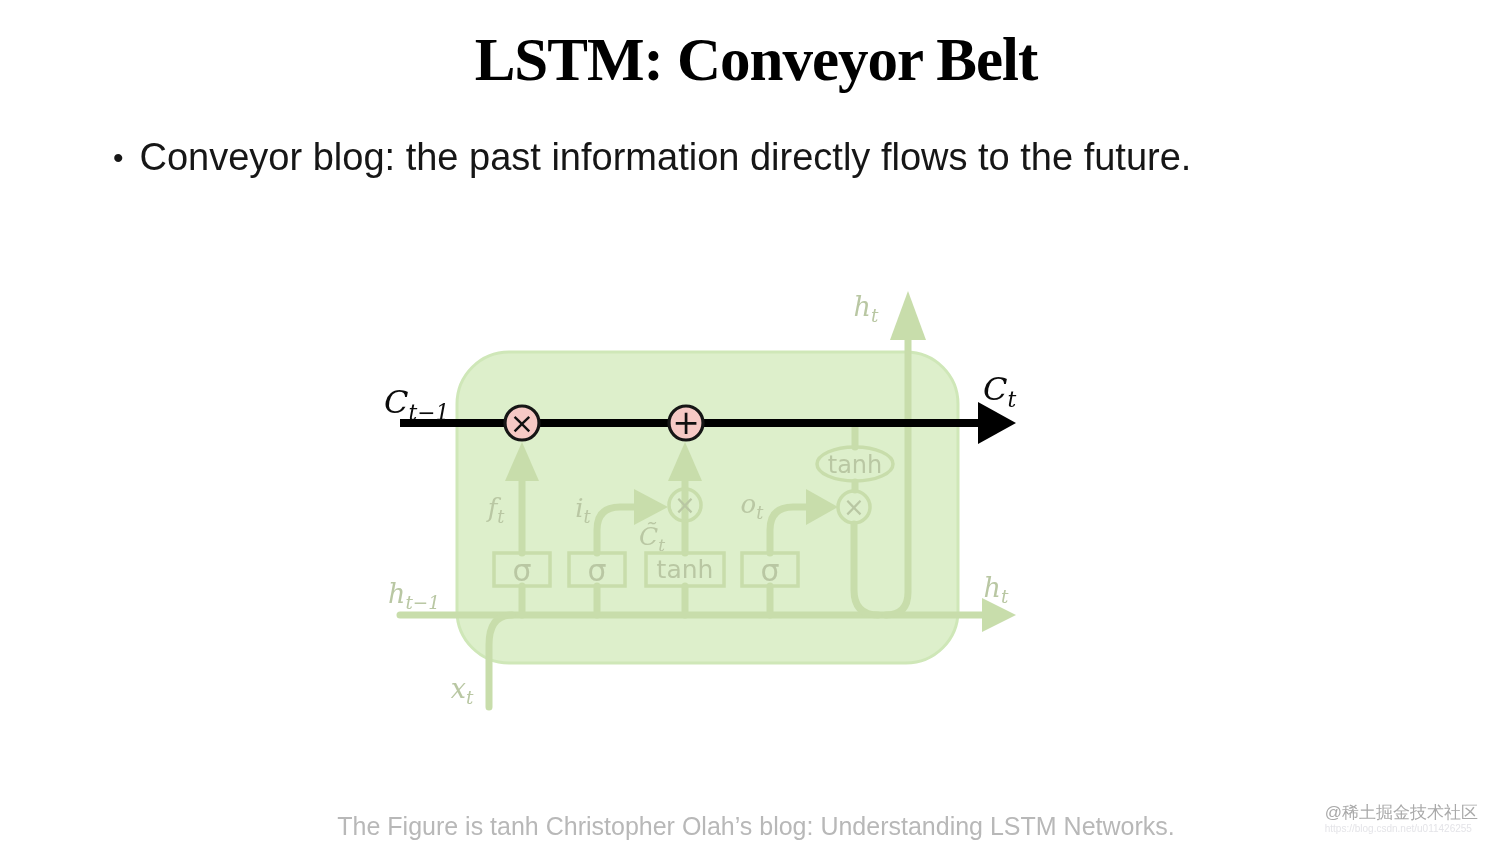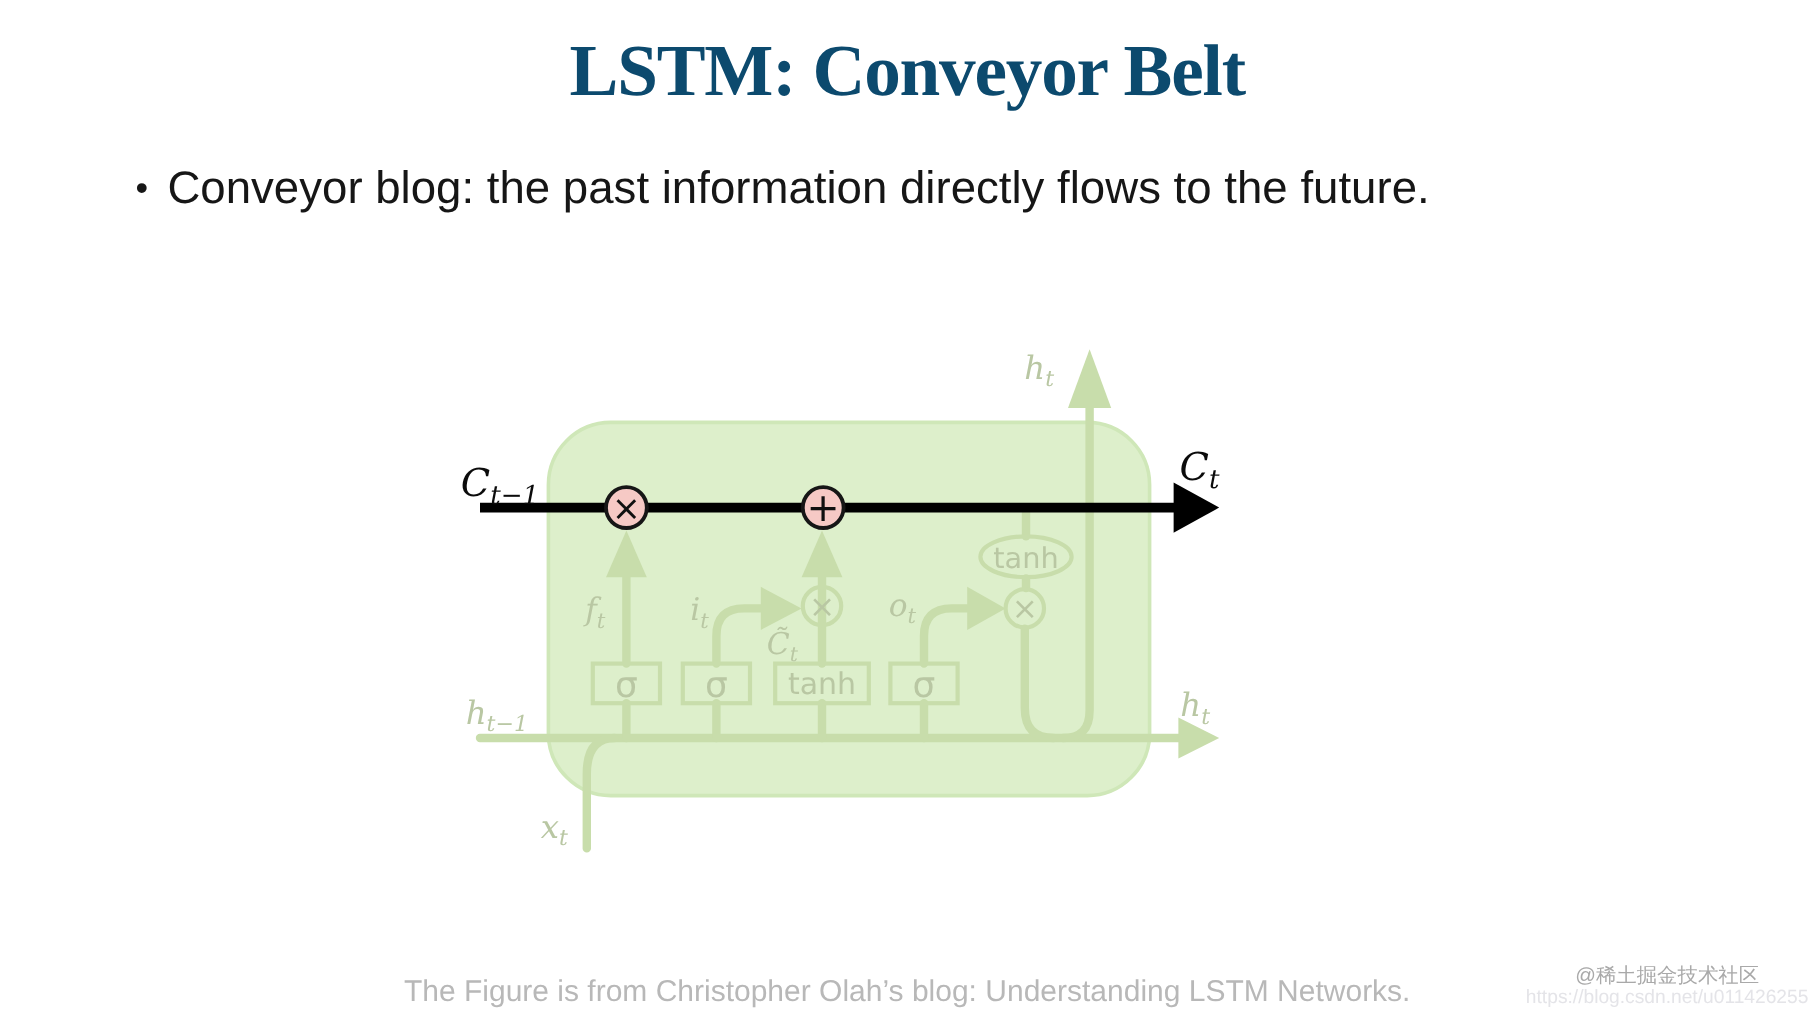--- a/index.html
+++ b/index.html
@@ -4,21 +4,21 @@
 <style>
   html,body{margin:0;padding:0;}
   body{
     width:1512px;height:850px;background:#ffffff;overflow:hidden;position:relative;
     font-family:"Liberation Sans", sans-serif;
   }
   .slide{position:absolute;inset:0;}
   .title{
     position:absolute;left:0;top:28px;width:100%;text-align:center;
     font-family:"Liberation Serif", serif;font-weight:700;font-size:61px;
-    letter-spacing:-1px;color:#0c4a6e;line-height:1.05;
+    letter-spacing:-1px;color:#000000;line-height:1.05;
   }
   .bullet-row{
     position:absolute;left:113px;top:136px;display:flex;align-items:flex-start;
     color:#161616;font-size:38px;line-height:1.15;
   }
   .bullet-marker{font-size:30px;margin-right:16px;margin-top:5px;}
   .diagram-svg{position:absolute;left:0;top:0;width:1512px;height:850px;}
   .cell-body{fill:var(--cell-fill);stroke:var(--cell-stroke);stroke-width:3;}
   .fade-stroke{stroke:var(--faded-stroke);stroke-width:7;fill:none;stroke-linecap:round;}
   .fade-thin{stroke:var(--faded-stroke);stroke-width:3.5;fill:none;}
@@ -31,24 +31,24 @@
   .sub{font-size:68%;}
   .belt{stroke:var(--belt);stroke-width:8;fill:none;}
   .belt-head{fill:var(--belt);stroke:none;}
   .op-circle{fill:var(--op-fill);stroke:var(--op-stroke);stroke-width:3.2;}
   .op-text{font-family:"DejaVu Sans", sans-serif;fill:#101010;}
   .caption{
     position:absolute;left:0;top:812px;width:100%;text-align:center;
     font-size:25px;color:#b8b8b8;
   }
   .watermark{
-    position:absolute;right:5px;top:804px;text-align:center;line-height:1.1;
+    position:absolute;right:34px;top:804px;text-align:left;line-height:1.1;
   }
   .watermark-handle{font-size:17px;color:#a9a9a9;}
-  .watermark-url{font-size:16px;color:#e4e4e8;}
+  .watermark-url{font-size:10px;color:#e4e4e8;}
 </style>
 </head>
 <body>
 
 <div class="slide">
 
   <div class="title">LSTM: Conveyor Belt</div>
 
   <div class="bullet-row">
     <span class="bullet-marker">•</span>
@@ -130,20 +130,20 @@
       <circle class="op-circle" cx="686" cy="423" r="17"></circle>
       <text class="op-text" x="686" y="434" font-size="33">+</text>
     </g>
 
     <g>
       <text class="math math-dark" x="384" y="413" font-size="32"><tspan>C</tspan><tspan class="sub" dy="7">t−1</tspan></text>
       <text class="math math-dark" x="983" y="400" font-size="32"><tspan>C</tspan><tspan class="sub" dy="7">t</tspan></text>
     </g>
   </svg>
 
-  <div class="caption">The Figure is from Christopher Olah’s blog: Understanding LSTM Networks.</div>
+  <div class="caption">The Figure is tanh Christopher Olah’s blog: Understanding LSTM Networks.</div>
 
   <div class="watermark">
     <div class="watermark-handle">@稀土掘金技术社区</div>
     <div class="watermark-url">https://blog.csdn.net/u011426255</div>
   </div>
 
 </div>
 
 </body></html>

